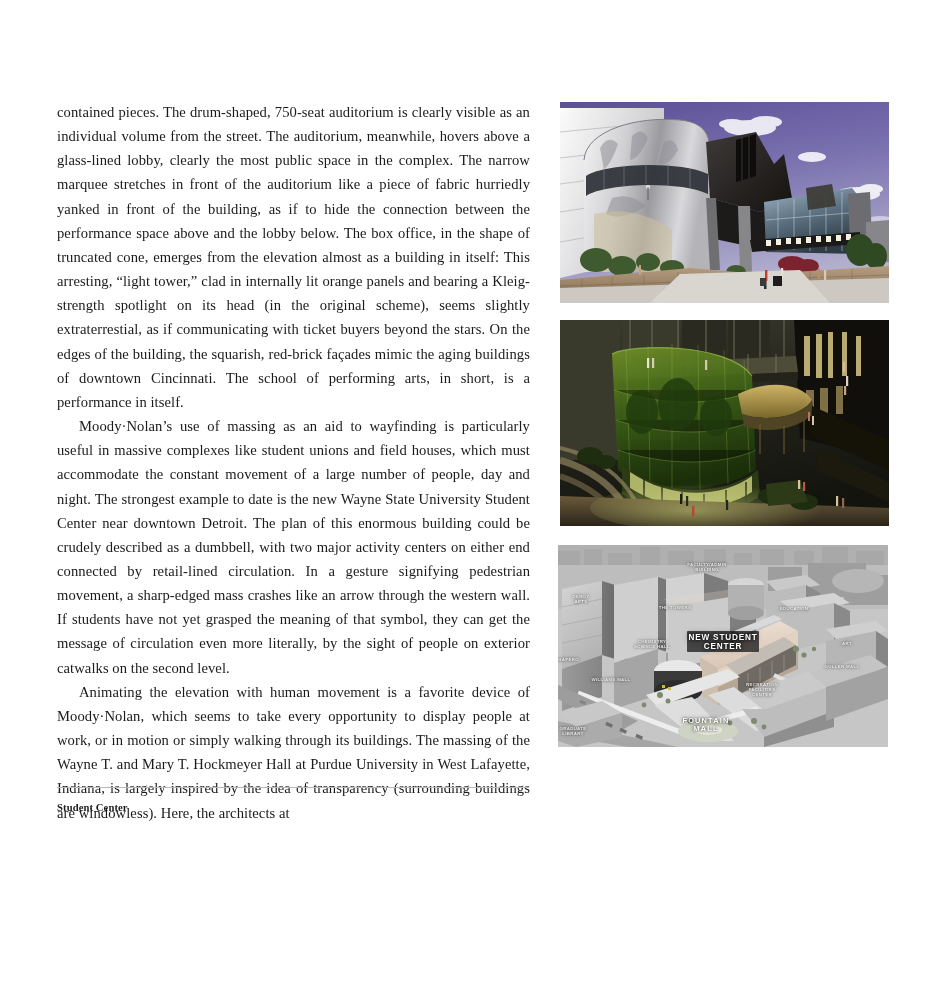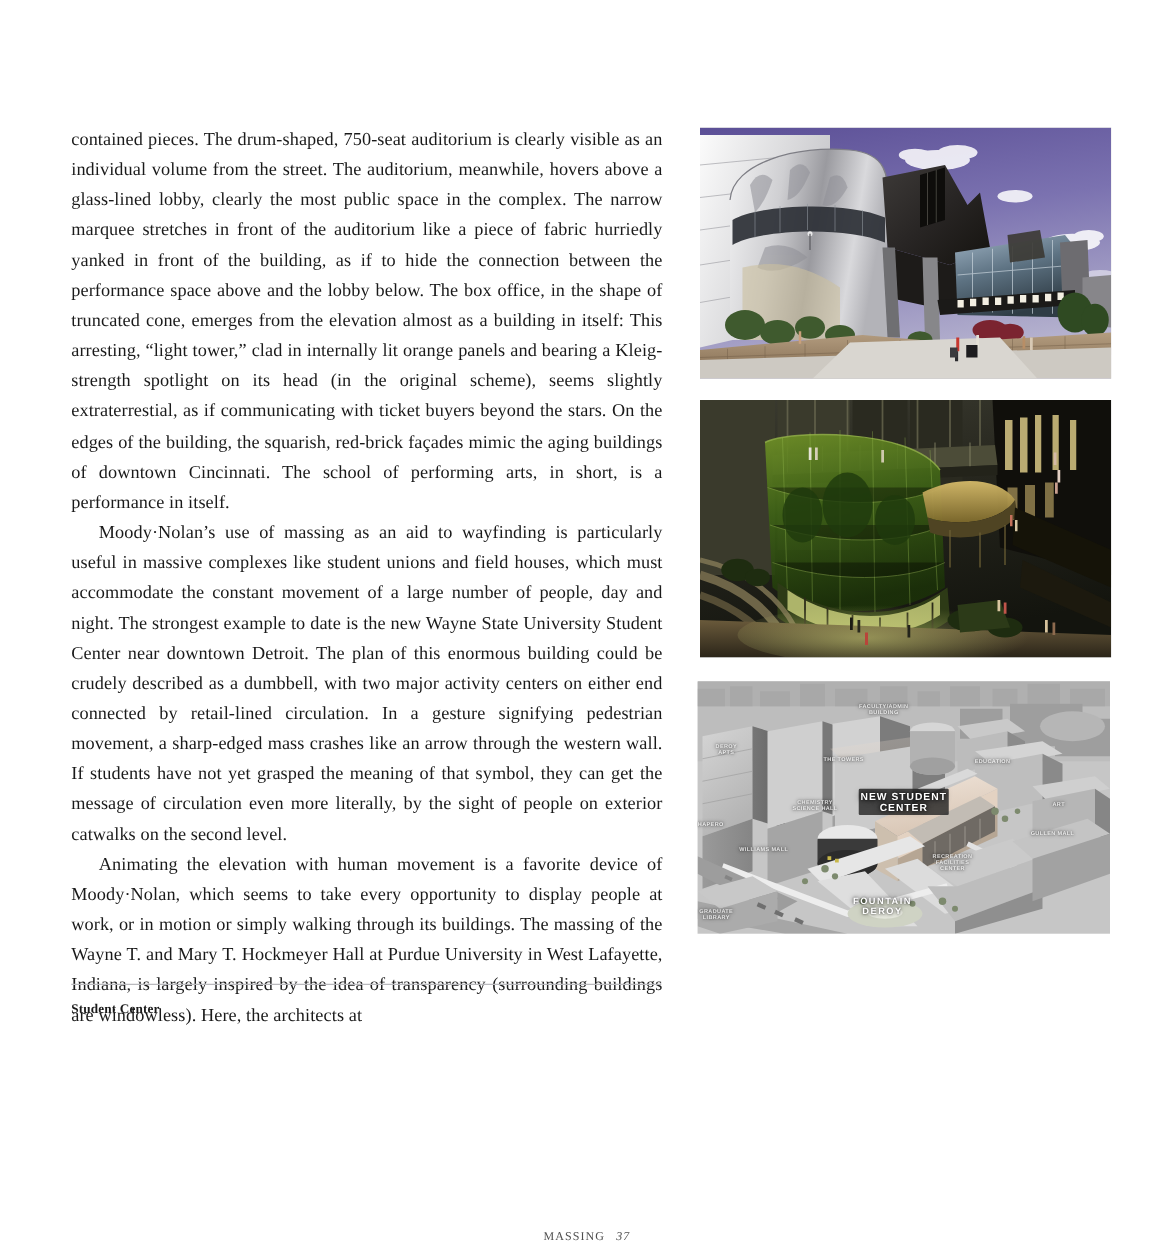--- a/index.html
+++ b/index.html
@@ -136,23 +136,20 @@
     <p class="body-par">contained pieces. The drum-shaped, 750-seat auditorium is clearly visible as an individual volume from the street. The auditorium, meanwhile, hovers above a glass-lined lobby, clearly the most public space in the complex. The narrow marquee stretches in front of the auditorium like a piece of fabric hurriedly yanked in front of the building, as if to hide the connection between the performance space above and the lobby below. The box office, in the shape of truncated cone, emerges from the elevation almost as a building in itself: This arresting, “light tower,” clad in internally lit orange panels and bearing a Kleig-strength spotlight on its head (in the original scheme), seems slightly extraterrestial, as if communicating with ticket buyers beyond the stars. On the edges of the building, the squarish, red-brick façades mimic the aging buildings of downtown Cincinnati. The school of performing arts, in short, is a performance in itself.</p>
     <p class="body-par indented">Moody·Nolan’s use of massing as an aid to wayfinding is particularly useful in massive complexes like student unions and field houses, which must accommodate the constant movement of a large number of people, day and night. The strongest example to date is the new Wayne State University Student Center near downtown Detroit. The plan of this enormous building could be crudely described as a dumbbell, with two major activity centers on either end connected by retail-lined circulation. In a gesture signifying pedestrian movement, a sharp-edged mass crashes like an arrow through the western wall. If students have not yet grasped the meaning of that symbol, they can get the message of circulation even more literally, by the sight of people on exterior catwalks on the second level.</p>
     <p class="body-par indented">Animating the elevation with human movement is a favorite device of Moody·Nolan, which seems to take every opportunity to display people at work, or in motion or simply walking through its buildings. The massing of the Wayne T. and Mary T. Hockmeyer Hall at Purdue University in West Lafayette, Indiana, is largely inspired by the idea of transparency (surrounding buildings are windowless). Here, the architects at</p>
   </div>
 
   <div class="caption-block">
     <div class="caption-rule"></div>
     <div class="caption-title">Student Center</div>
   </div>
 
-  <div class="folio">
-    <span>MASSING</span><span class="folio-num">37</span>
-  </div>
 
   <div class="figure" id="fig-exterior">
     <svg class="fig-canvas" viewBox="0 0 329 201" preserveAspectRatio="none">
       <defs>
         <linearGradient id="skyG" x1="0" y1="0" x2="0.25" y2="1">
           <stop offset="0" stop-color="#5b4f96"></stop>
           <stop offset="0.45" stop-color="#7b72b0"></stop>
           <stop offset="1" stop-color="#b6b3cf"></stop>
         </linearGradient>
         <linearGradient id="drumG" x1="0" y1="0" x2="1" y2="0.2">
@@ -653,21 +650,21 @@
         <rect x="62" y="184" width="7" height="3.4" transform="rotate(24 65 185)"></rect>
         <rect x="78" y="190" width="7" height="3.4" transform="rotate(24 81 191)"></rect>
       </g>
     </svg>
 
     <div class="hero-plate" style="left:129px; top:86px; width:72px; height:21px;"></div>
     <div class="site-label hero" id="hero-label" style="left:129px; top:88px; width:72px;">NEW STUDENT
 CENTER</div>
 
     <div class="site-label court" id="court-label" style="left:108px; top:172px; width:80px;">FOUNTAIN
-DEROY</div>
+MALL</div>
 
     <div id="site-label-layer">
         <div class="site-label faint" style="left: 126px; top: 18px; width: 46px;">FACULTY/ADMIN
 BUILDING</div>
         <div class="site-label faint" style="left: 94px; top: 61px; width: 46px;">THE TOWERS</div>
         <div class="site-label faint" style="left: 0px; top: 50px; width: 46px;">DEROY
 APTS</div>
         <div class="site-label faint" style="left: 213px; top: 62px; width: 46px;">EDUCATION</div>
         <div class="site-label faint" style="left: 266px; top: 97px; width: 46px;">ART</div>
         <div class="site-label faint" style="left: 71px; top: 95px; width: 46px;">CHEMISTRY

